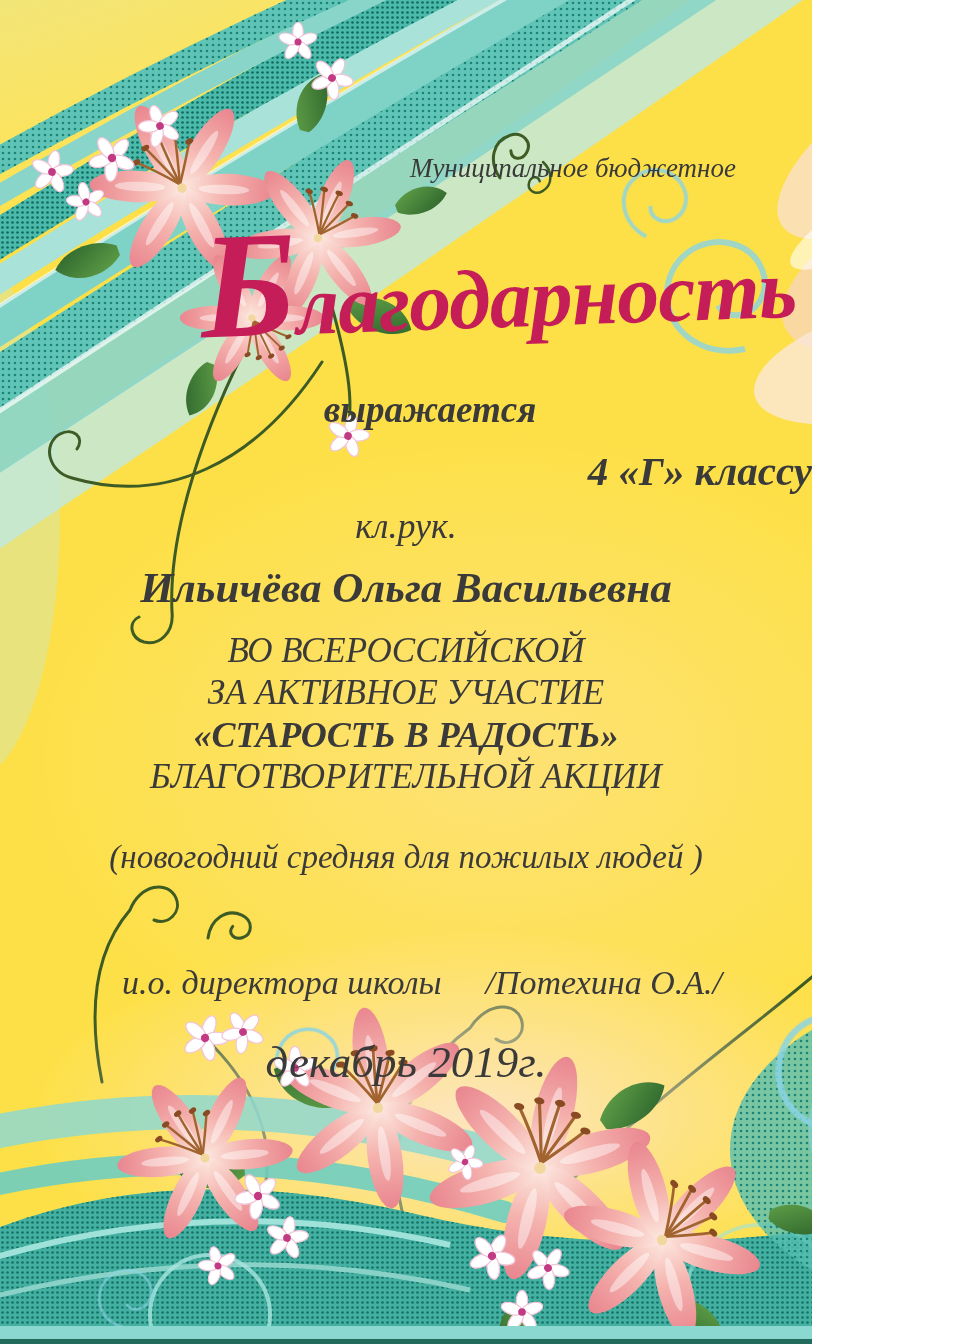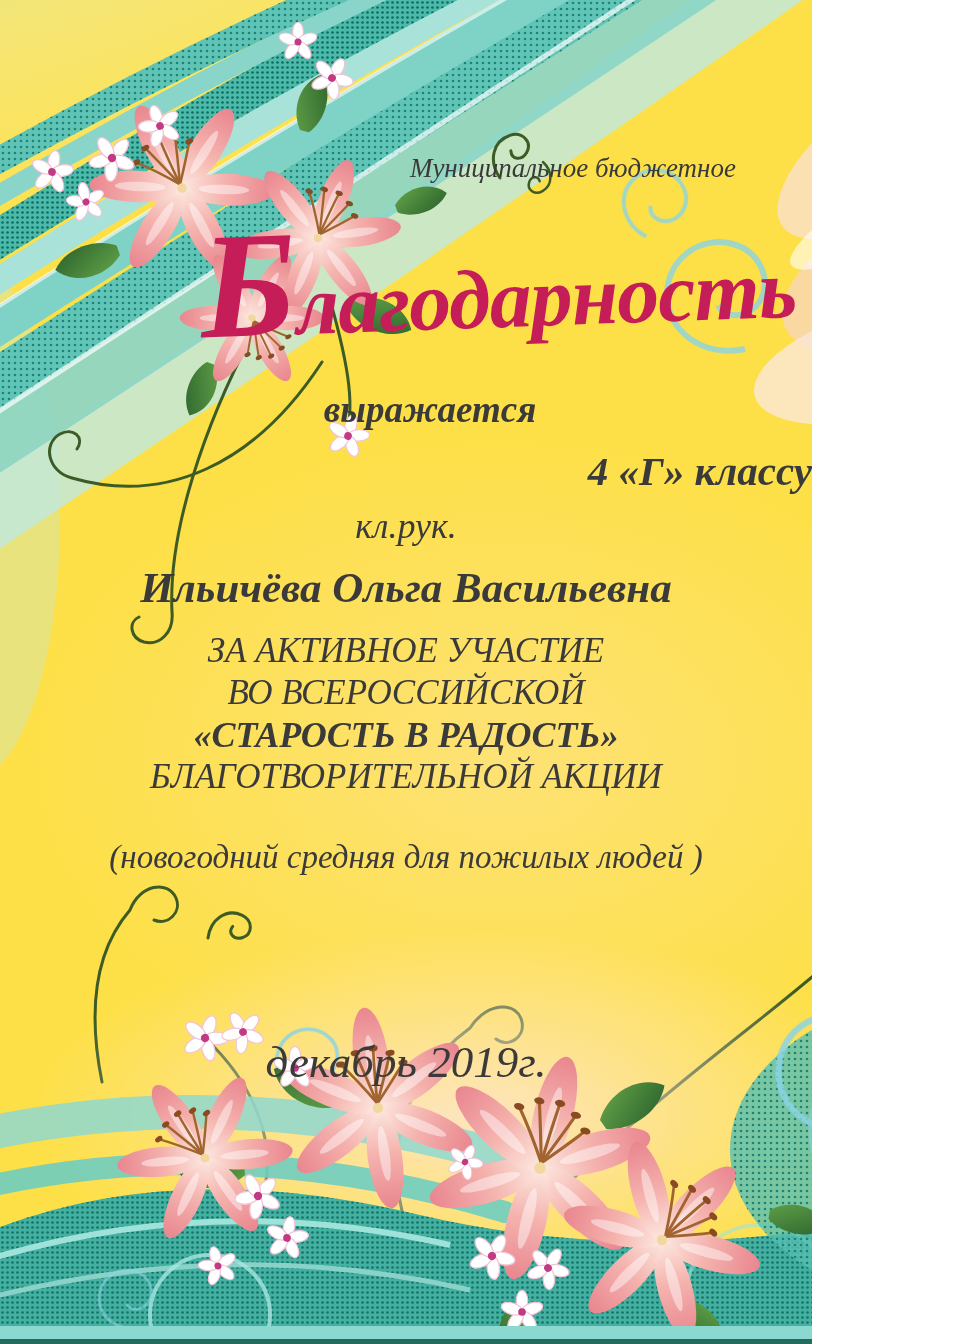--- a/index.html
+++ b/index.html
@@ -249,24 +249,28 @@
   </div>
 
   <h1 class="title">Благодарность</h1>
 
   <div class="line intro">выражается</div>
   <div class="line klass">4 «Г» классу</div>
   <div class="line role">кл.рук.</div>
   <div class="line tname">Ильичёва Ольга Васильевна</div>
 
   <div class="line reason">
+    <div class="rl">ВО ВСЕРОССИЙСКОЙ</div>
     <div class="rl">ЗА АКТИВНОЕ УЧАСТИЕ</div>
-    <div class="rl">ВО ВСЕРОССИЙСКОЙ</div>
     <div class="rl rl-bold">«СТАРОСТЬ В РАДОСТЬ»</div>
     <div class="rl">БЛАГОТВОРИТЕЛЬНОЙ АКЦИИ</div>
   </div>
 
   <div class="line note">(новогодний средняя для пожилых людей )</div>
 
+  <div class="sigrow">
+    <span>и.о. директора школы</span>
+    <span>/Потехина О.А./</span>
+  </div>
 
   <div class="line date">декабрь 2019г.</div>
 
 </div>
 
 </body></html>

